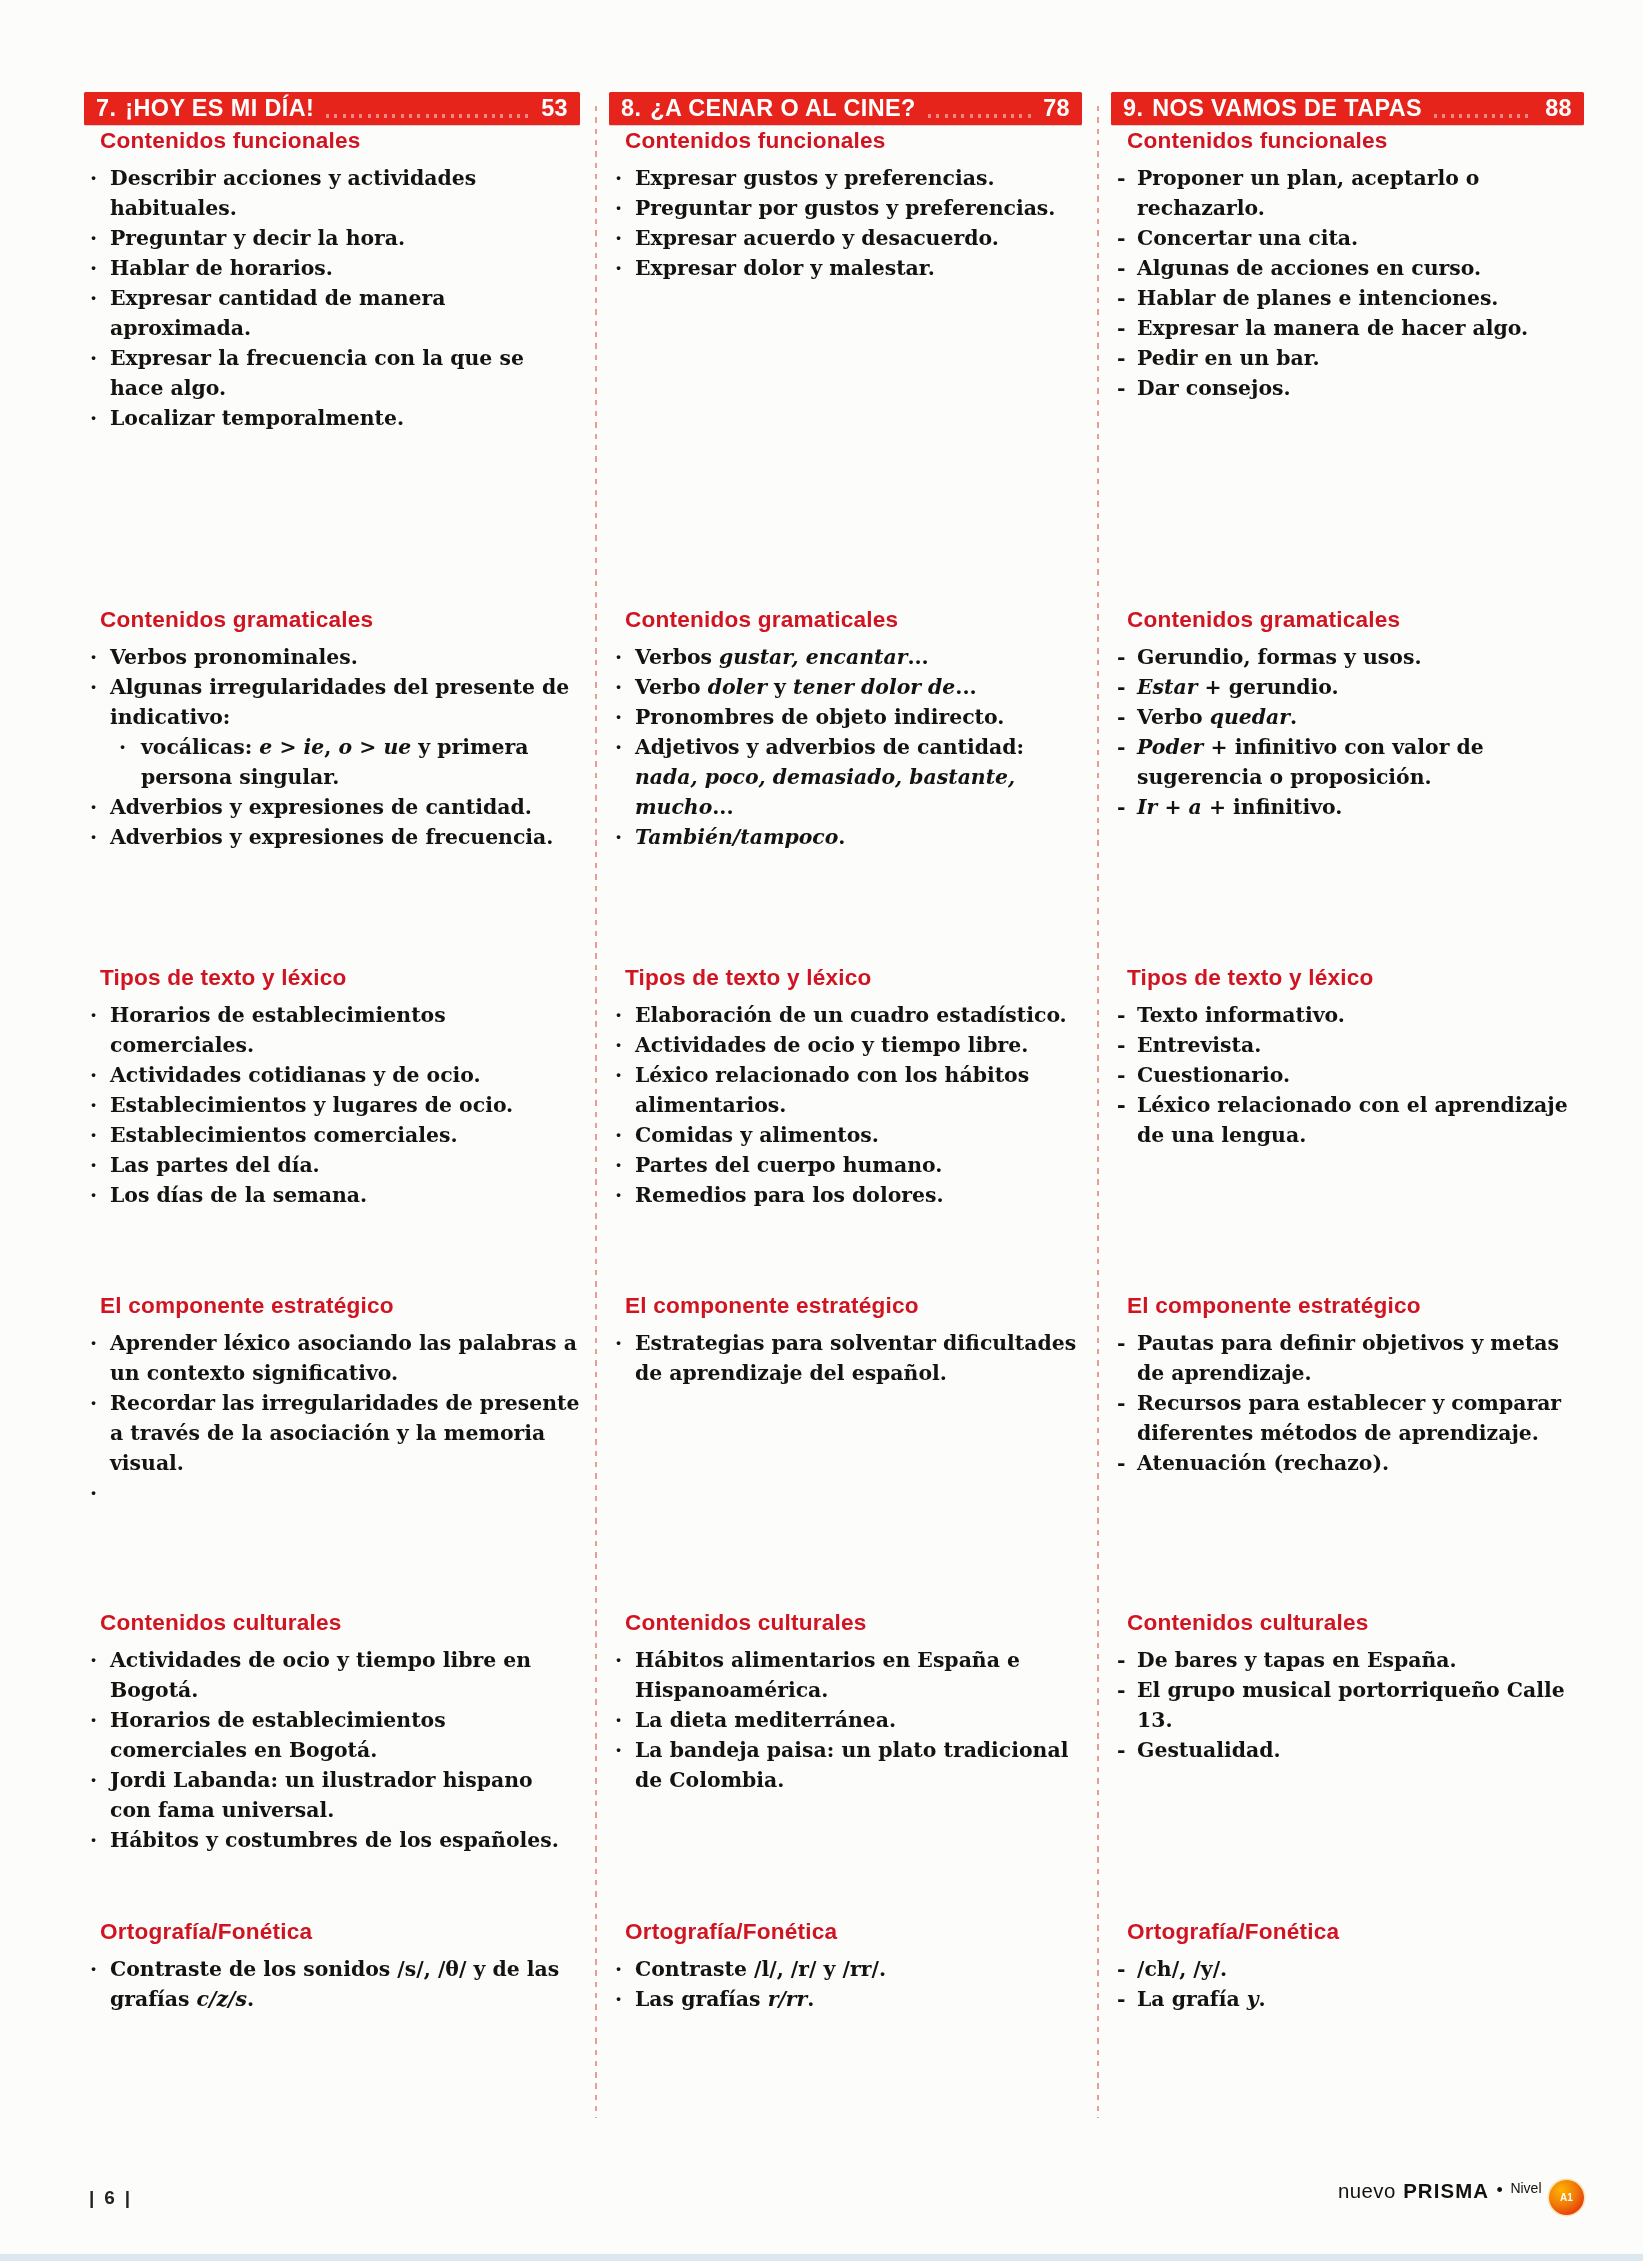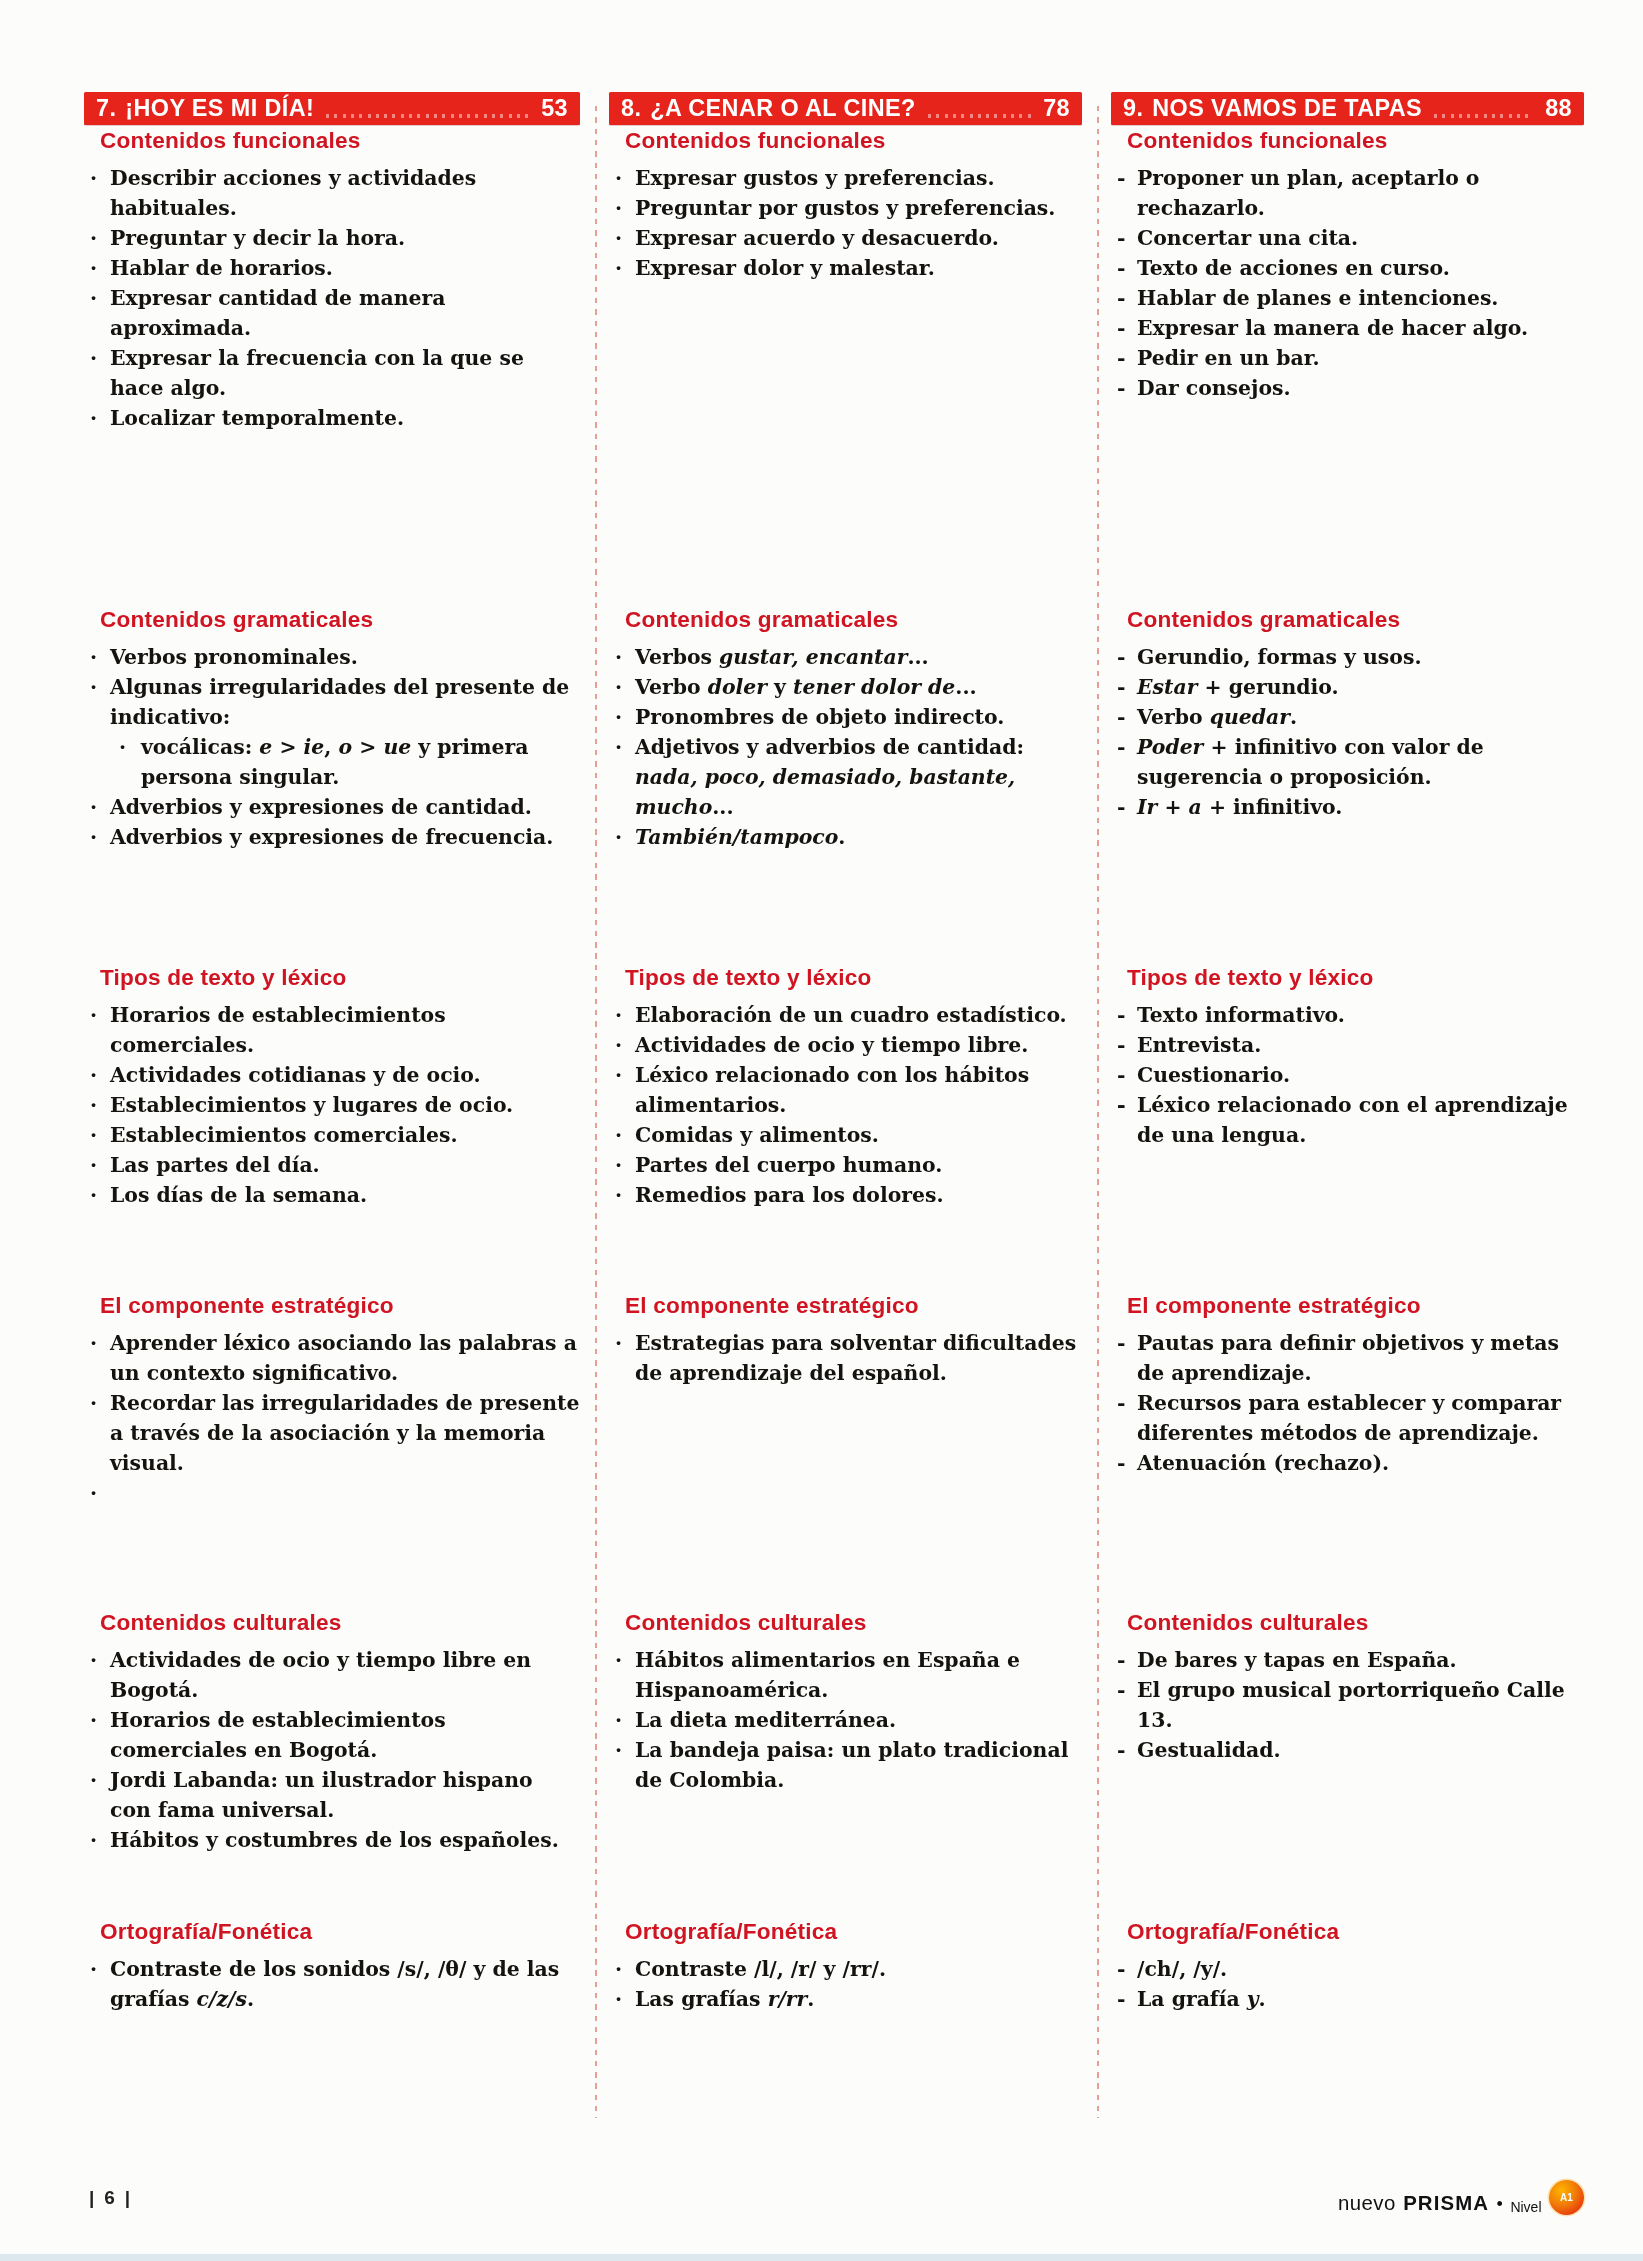--- a/index.html
+++ b/index.html
@@ -59,21 +59,21 @@
   }
   .vsep.s1{left:595px;}
   .vsep.s2{left:1097px;}
   
   .footer{
     position:absolute;left:89px;right:60px;top:2178px;height:39px;
     display:flex;justify-content:space-between;align-items:center;
     font-family:"Liberation Sans", sans-serif;
   }
   .pg-num{font-size:19px;font-weight:bold;color:#222;letter-spacing:2.3px;}
-  .brand-wrap{display:flex;align-items:flex-end;gap:7.5px;}
+  .brand-wrap{display:flex;align-items:flex-start;gap:7.5px;}
   .brand-nuevo{font-size:20.4px;color:#111;letter-spacing:0.4px;}
   .brand-prisma{font-size:20.4px;font-weight:bold;color:#111;letter-spacing:1.1px;}
   .brand-dot{font-size:18px;color:#111;}
   .brand-nivel{font-size:14px;color:#111;}
   .badge{
     width:35px;height:35px;border-radius:50%;
     background:radial-gradient(circle at 35% 30%, #ffb400 0%, #f07a08 45%, #e8420c 75%, #d93508 100%);
     color:#fff;font-size:10px;font-weight:bold;
     display:flex;align-items:center;justify-content:center;
     box-shadow:0 0 0 1.5px rgba(255,180,40,.35);
@@ -127,21 +127,21 @@
           <li class="item"><span class="blt">·</span><span class="txt">Preguntar por gustos y preferencias.</span></li>
           <li class="item"><span class="blt">·</span><span class="txt">Expresar acuerdo y desacuerdo.</span></li>
           <li class="item"><span class="blt">·</span><span class="txt">Expresar dolor y malestar.</span></li>
         </ul>
     </section>
     <section class="cell c3 r2">
       <h3 class="sec-h">Contenidos funcionales</h3>
       <ul class="items">
           <li class="item"><span class="blt">-</span><span class="txt">Proponer un plan, aceptarlo o rechazarlo.</span></li>
           <li class="item"><span class="blt">-</span><span class="txt">Concertar una cita.</span></li>
-          <li class="item"><span class="blt">-</span><span class="txt">Texto de acciones en curso.</span></li>
+          <li class="item"><span class="blt">-</span><span class="txt">Algunas de acciones en curso.</span></li>
           <li class="item"><span class="blt">-</span><span class="txt">Hablar de planes e intenciones.</span></li>
           <li class="item"><span class="blt">-</span><span class="txt">Expresar la manera de hacer algo.</span></li>
           <li class="item"><span class="blt">-</span><span class="txt">Pedir en un bar.</span></li>
           <li class="item"><span class="blt">-</span><span class="txt">Dar consejos.</span></li>
         </ul>
     </section>
 
     <section class="cell c1 r3">
       <h3 class="sec-h">Contenidos gramaticales</h3>
       <ul class="items">

